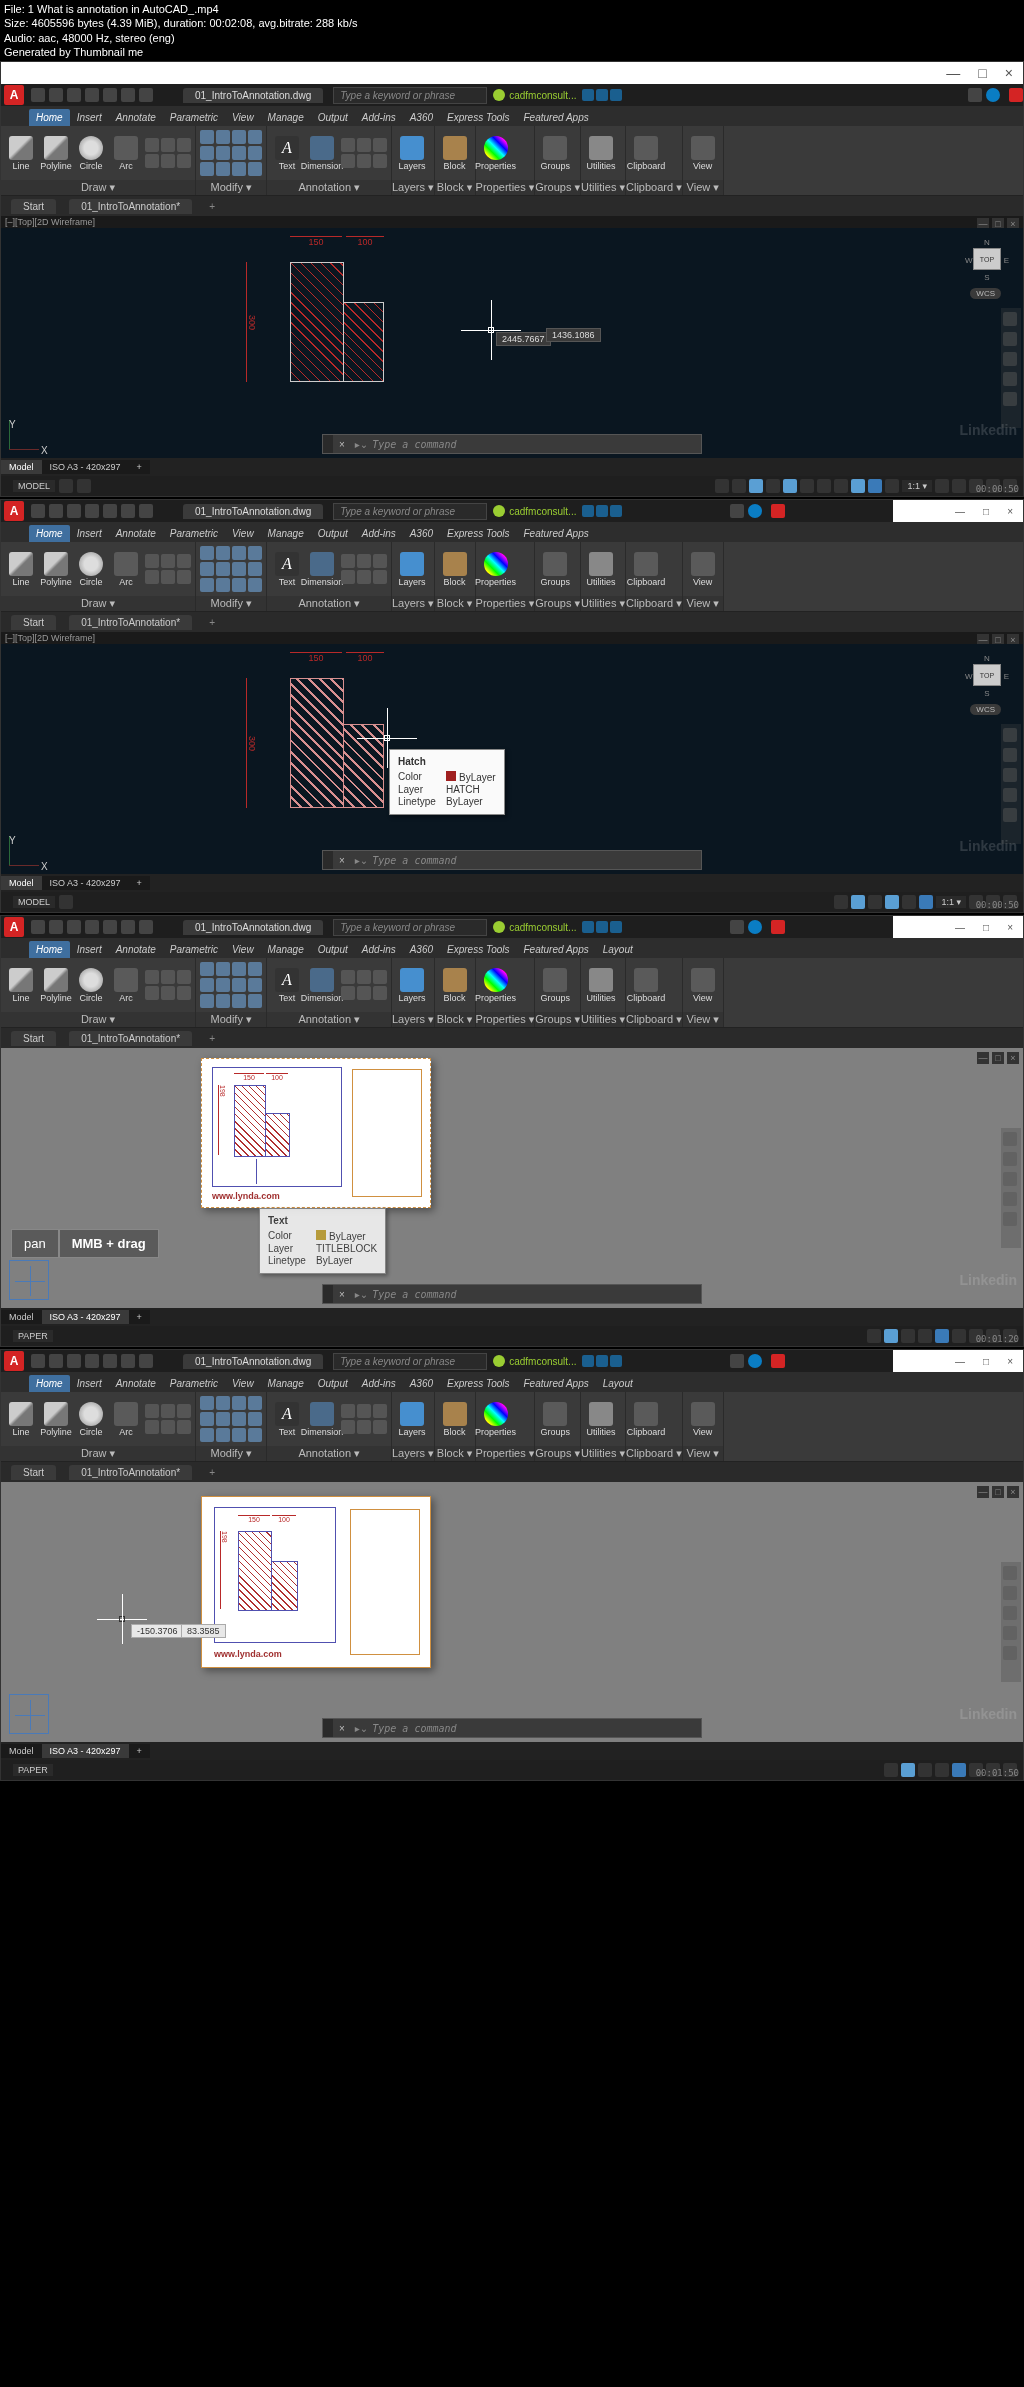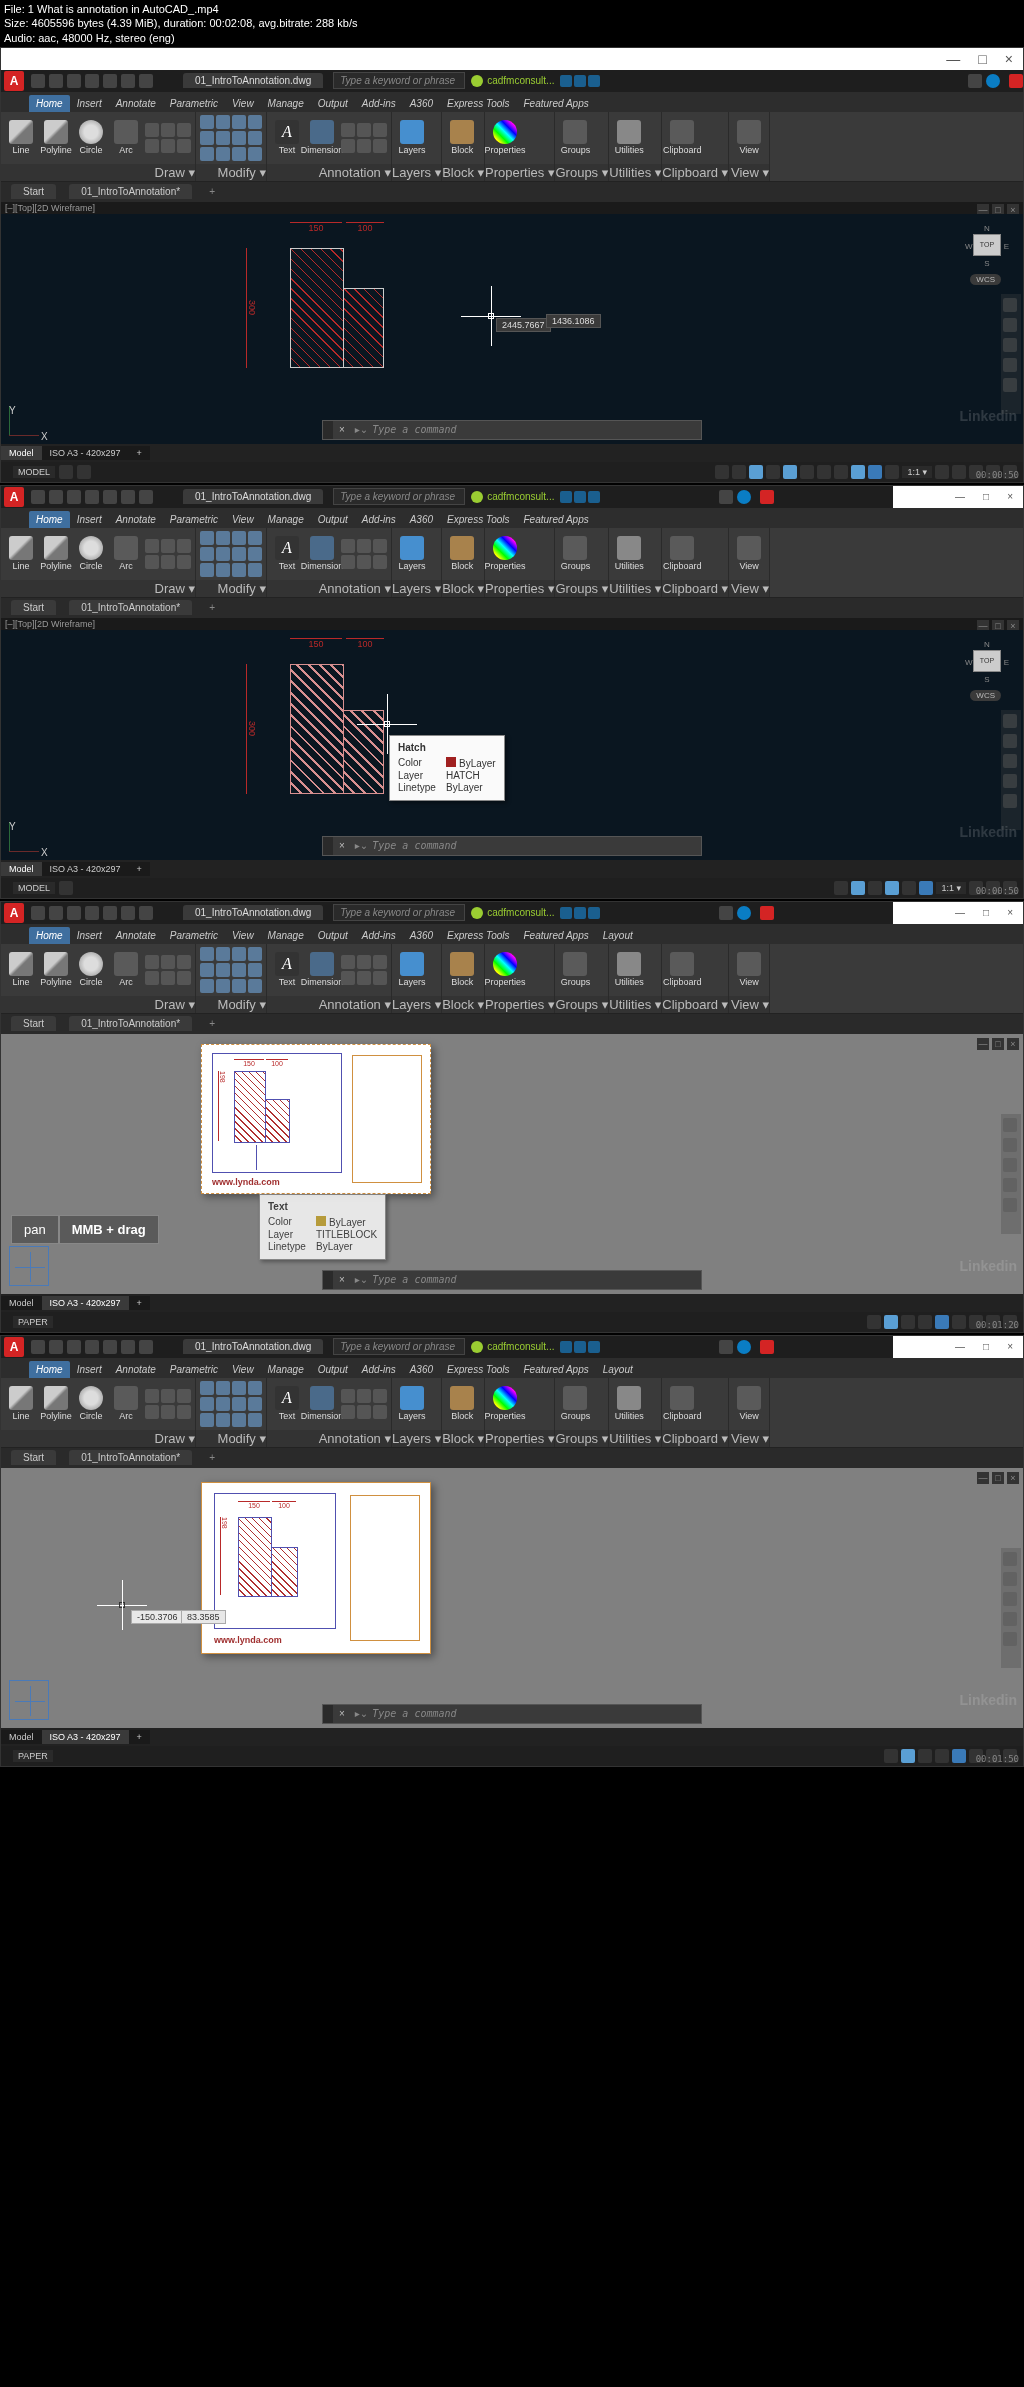--- a/index.html
+++ b/index.html
@@ -10,40 +10,40 @@
 
 .winbar { background: #fff; height: 22px; display: flex; align-items: center; justify-content: flex-end; gap: 18px; padding: 0 10px; }
 .winbar span { color: #555; font-size: 14px; }
 
 
 .titlerow { background: #1e1e1e; height: 22px; display: flex; align-items: center; }
 .acad-logo { width: 20px; height: 20px; background: #d42424; color: #fff; display: flex; align-items: center; justify-content: center; margin: 0 3px; font-weight: bold; font-size: 12px; border-radius: 2px; }
 .qat { display: flex; gap: 4px; margin-left: 4px; }
 .qat span { width: 14px; height: 14px; background: #444; border-radius: 2px; }
 .titletab { background: #3a3a3a; color: #ddd; padding: 2px 12px; margin-left: 30px; font-size: 10px; border-radius: 3px 3px 0 0; }
-.search-box { margin-left: 10px; background: #2a2a2a; color: #888; font-style: italic; padding: 2px 6px; font-size: 10px; width: 132px; border: 1px solid #444; }
+.search-box { margin-left: 10px; background: #2a2a2a; color: #888; font-style: italic; padding: 2px 6px; font-size: 10px; width: 154px; border: 1px solid #444; }
 .signin { display: flex; align-items: center; gap: 4px; margin-left: 6px; color: #9acd32; font-size: 10px; }
 .signin::before { content: ""; width: 12px; height: 12px; background: #9acd32; border-radius: 50%; }
 .x-icons { display: flex; gap: 2px; margin-left: 6px; }
 .x-icons span { width: 12px; height: 12px; background: #1a5f8f; border-radius: 2px; }
 .help-cluster { display: flex; gap: 4px; margin-left: auto; margin-right: 6px; }
 .help-cluster span { width: 14px; height: 14px; background: #444; border-radius: 2px; }
 .help-cluster .q { background: #0a7dc4; border-radius: 50%; }
 .close-red { width: 14px; height: 14px; background: #d42424; border-radius: 2px; margin-left: 3px; }
 
 
 .ribbon-tabs { background: #2d2d2d; height: 20px; display: flex; align-items: flex-end; padding-left: 28px; }
 .ribbon-tabs div { padding: 3px 7px; font-size: 10px; color: #ccc; cursor: pointer; font-style: italic; }
 .ribbon-tabs .active { background: #3f6f9f; color: #fff; border-radius: 2px 2px 0 0; }
 
 
 .ribbon { background: #3a3a3a; height: 70px; display: flex; border-bottom: 1px solid #222; }
 .panel { border-right: 1px solid #2a2a2a; display: flex; flex-direction: column; justify-content: space-between; }
 .panel-body { display: flex; align-items: center; padding: 2px 4px; flex: 1; gap: 3px; }
-.panel-label { text-align: right; font-size: 13px; color: #bbb; padding: 1px 0; background: #333; }
+.panel-label { text-align: center; font-size: 11px; color: #bbb; padding: 1px 0; background: #333; }
 .bigbtn { display: flex; flex-direction: column; align-items: center; width: 32px; gap: 1px; }
 .bigbtn .ic { width: 24px; height: 24px; background: #5a5a5a; border-radius: 3px; }
 .bigbtn .ic.line { background: linear-gradient(135deg,#ccc 45%,#777 55%); }
 .bigbtn .ic.circle { border-radius: 50%; background: radial-gradient(circle,#ddd 40%,#888); }
 .bigbtn .ic.layers { background: #468fcf; }
 .bigbtn .ic.block { background: #a8824c; }
 .bigbtn .ic.props { background: linear-gradient(45deg,red,yellow,lime,cyan,blue,magenta,red); border-radius:50%; }
 .bigbtn .ic.text { background: #333; color: #fff; display:flex;align-items:center;justify-content:center;font-size:16px;font-style:italic;font-family:serif; }
 .bigbtn .ic.dim { background: #4a6a8a; }
 .bigbtn .ic.calc { background: #888; }
@@ -136,20 +136,21 @@
 .pan-hint div { padding:6px 12px; font-size:13px; color:#fff; border:1px solid #888; background:rgba(80,80,80,0.8); }
 .pan-hint .b { font-weight:bold; }
 </style>
 </head>
 <body>
 
 <div class="meta-info">
   <div>File: 1 What is annotation in AutoCAD_.mp4</div>
   <div>Size: 4605596 bytes (4.39 MiB), duration: 00:02:08, avg.bitrate: 288 kb/s</div>
   <div>Audio: aac, 48000 Hz, stereo (eng)</div>
+  <div>Generated by Thumbnail me</div>
 </div>
 
 <div class="frame">
   <div class="winbar">
     <span>—</span>
     <span>□</span>
     <span>×</span>
   </div>
   <div class="titlerow">
     <div class="acad-logo">A</div>

